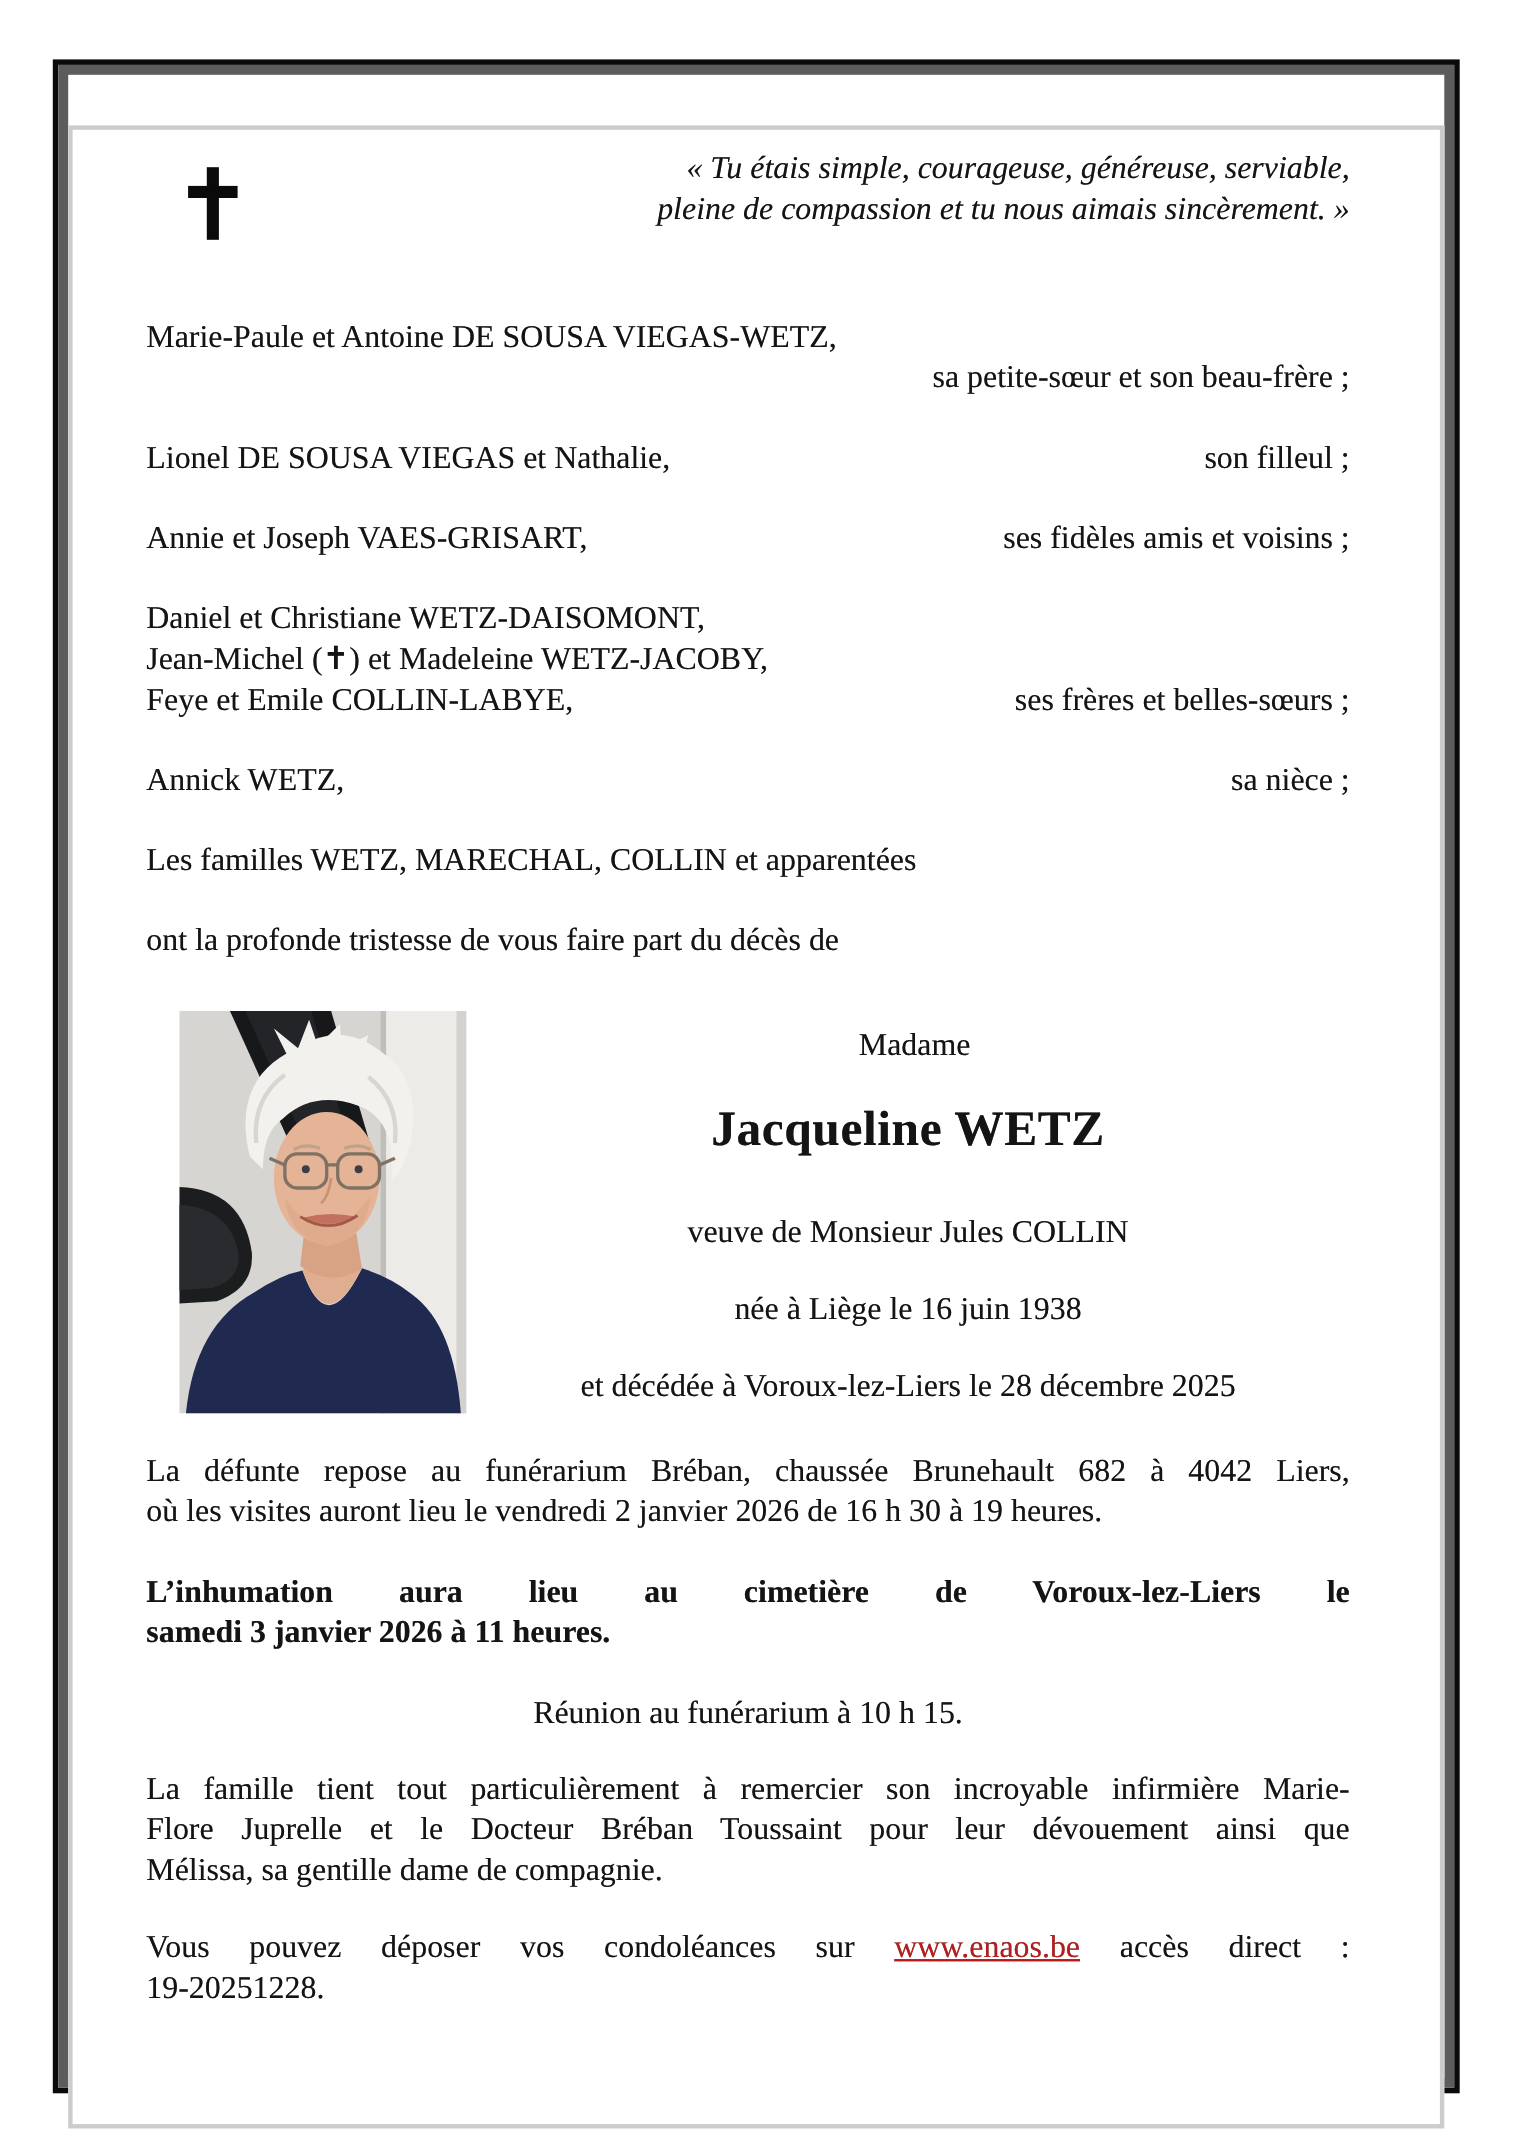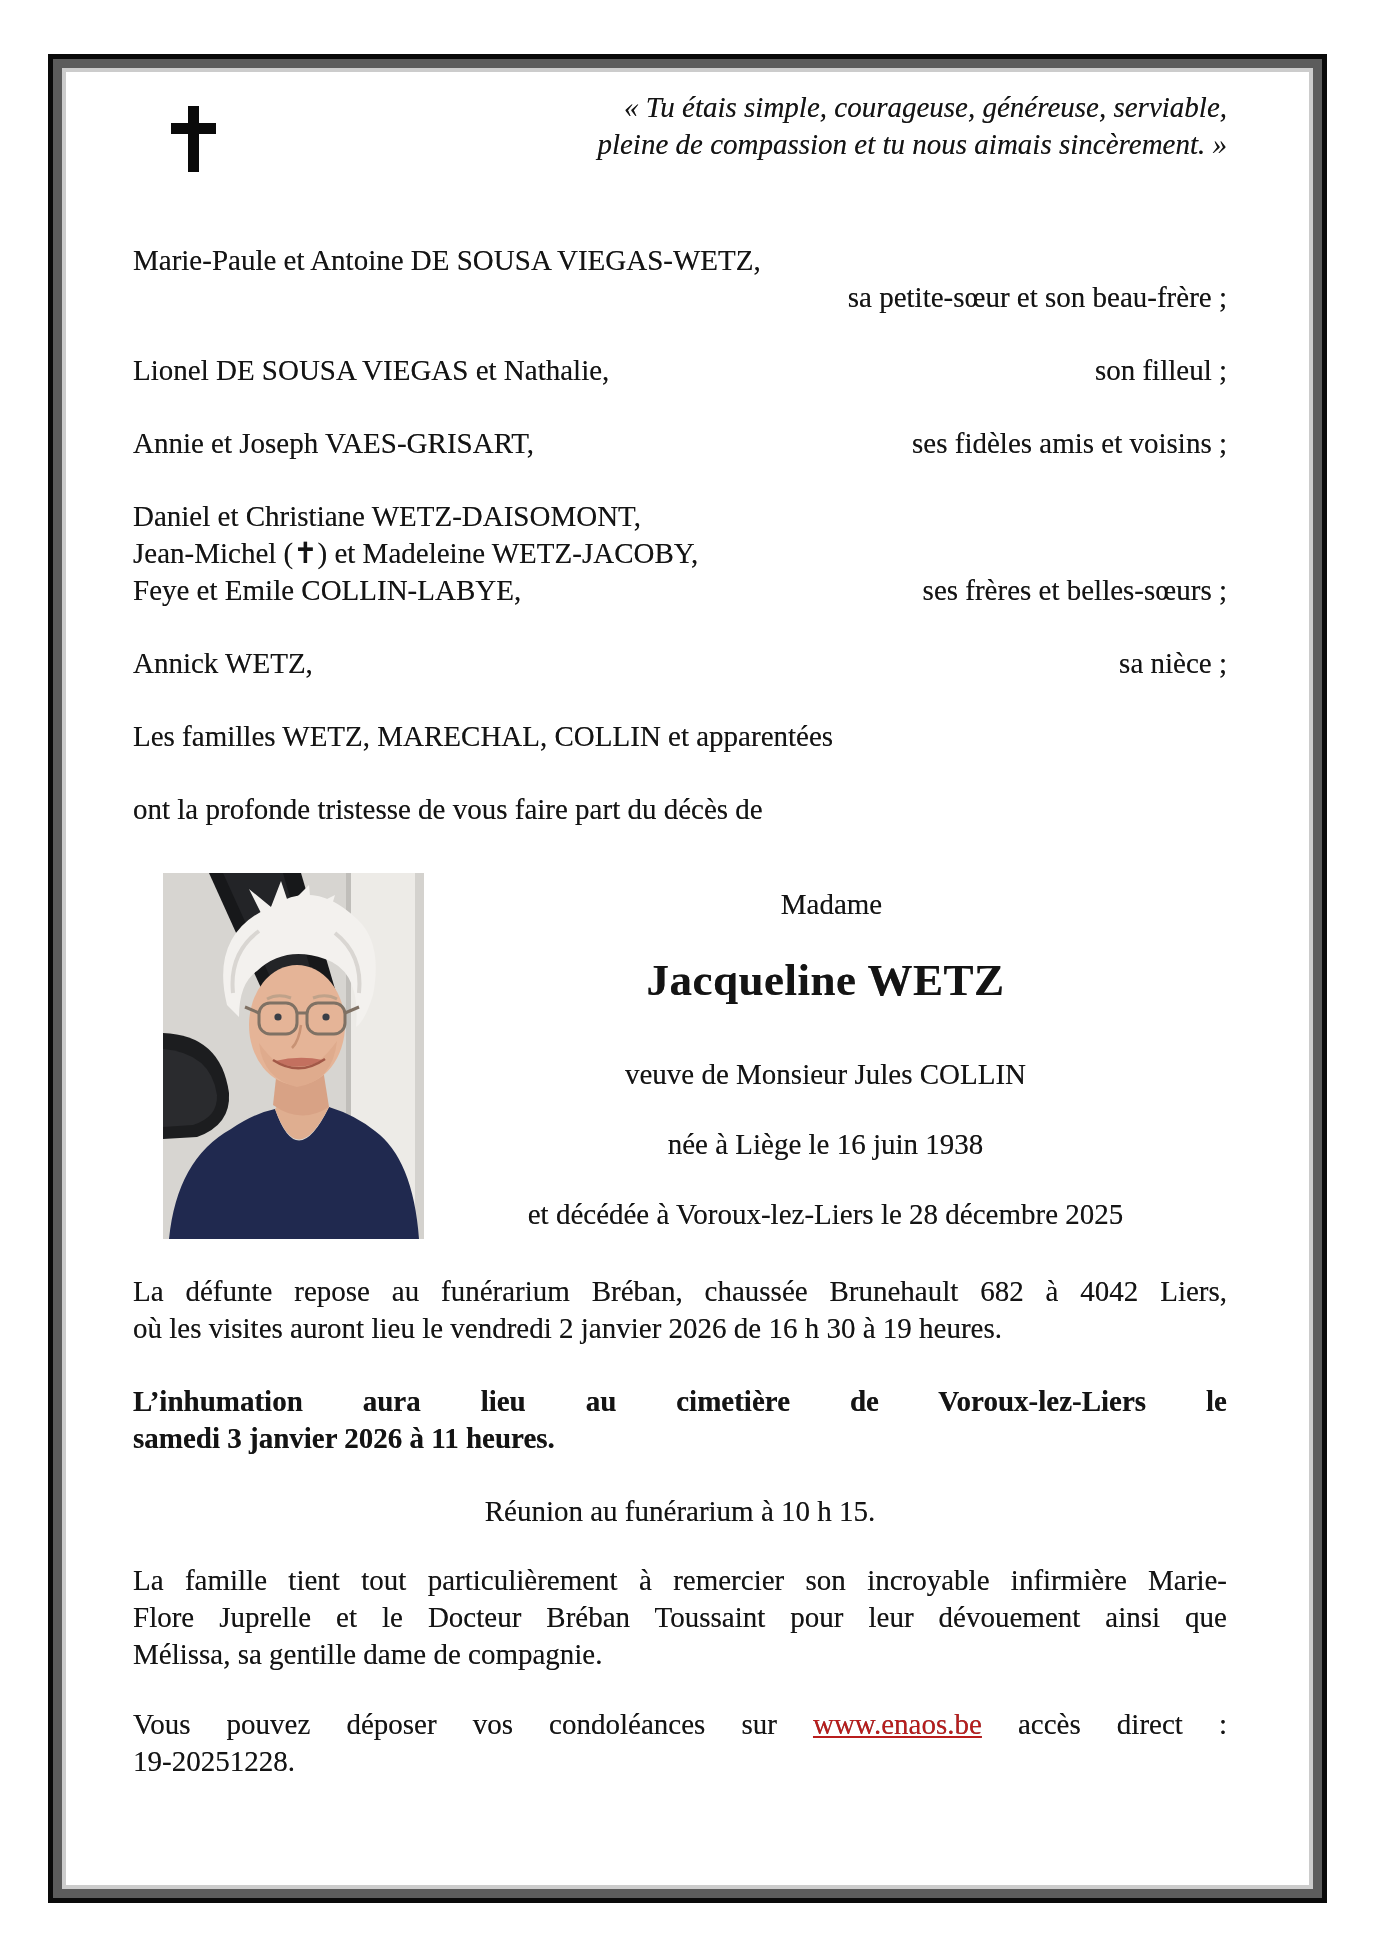--- a/index.html
+++ b/index.html
@@ -17,20 +17,21 @@
     border: 5px solid #0a0a0a;
   }
   .frame-mid {
     width: 100%; height: 100%;
     border: 9px solid #5c5c5c;
   }
   .frame-light {
     width: 100%; height: 100%;
     border: 4px solid #cccccc;
     background: #ffffff;
+    margin-top: 46px;
   }
   .content {
     position: relative;
     width: 100%; height: 100%;
     padding: 16px 82px 0 67px;
     font-size: 29px;
     line-height: 37px;
     text-shadow: 0 0 0.5px rgba(10,10,10,0.55);
   }
 

